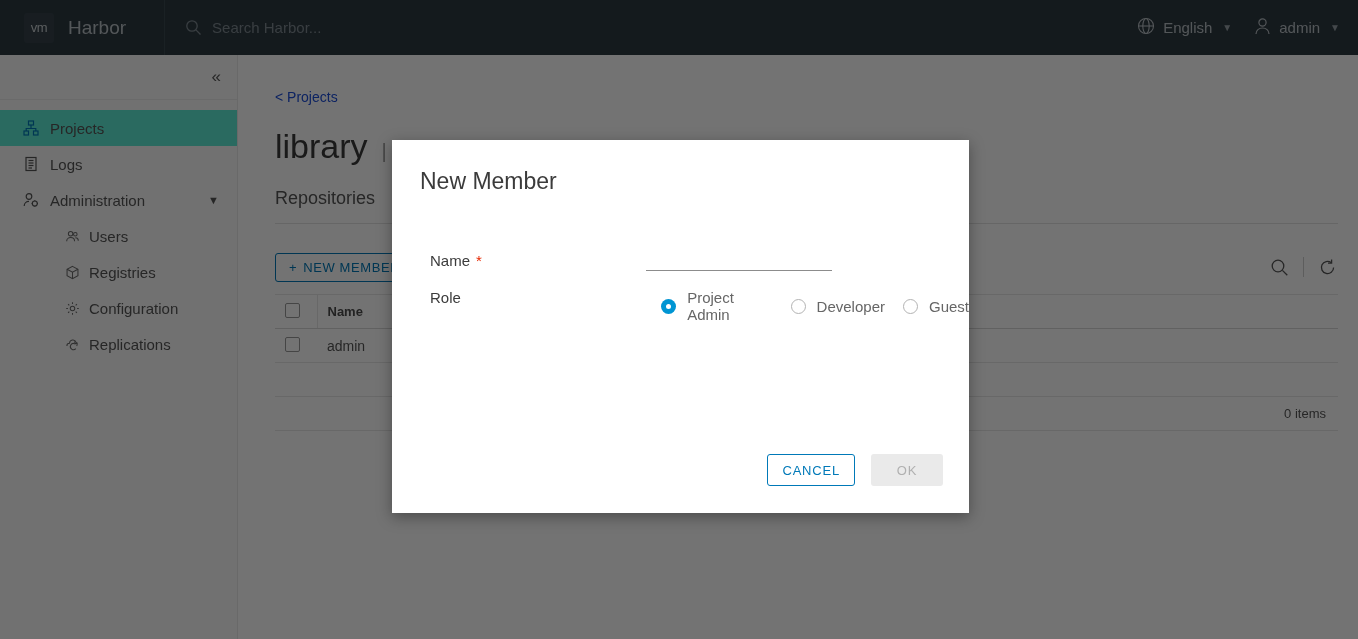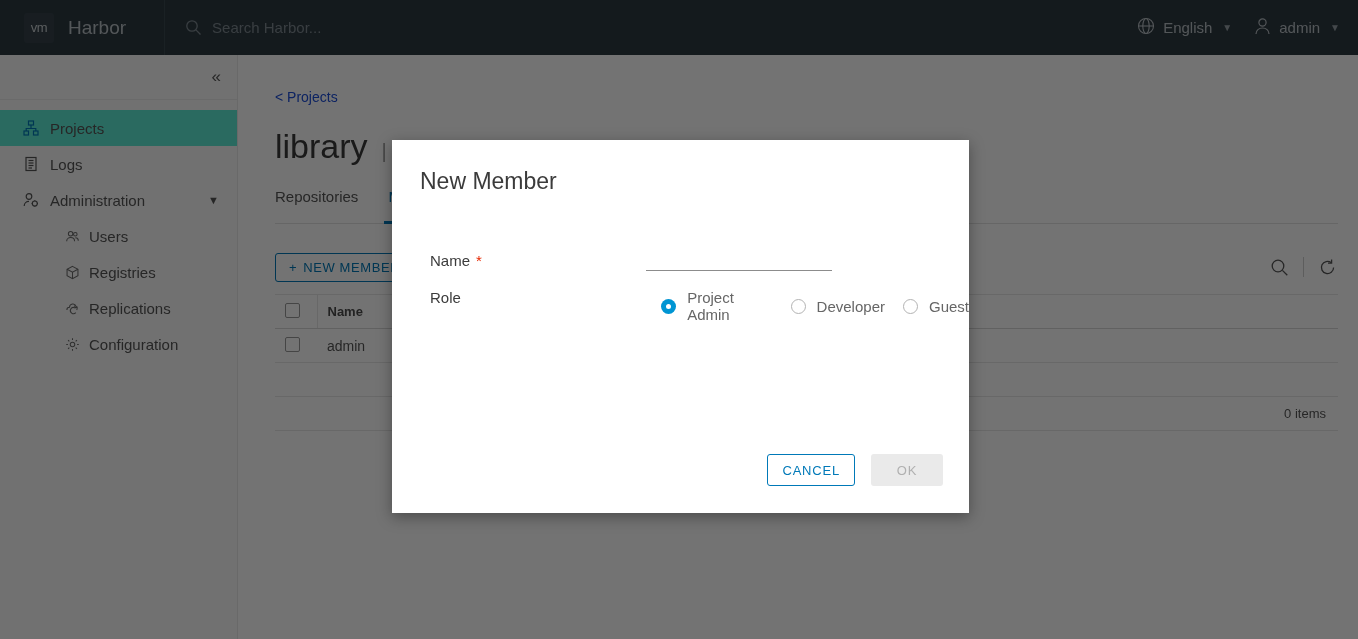--- a/index.html
+++ b/index.html
@@ -110,21 +110,21 @@
   .proj-name { font-size: 34px; font-weight: 300; color: #3b3b3b; }
   .proj-sep { font-size: 20px; color: #9a9a9a; font-weight: 300; }
   .proj-type { font-size: 15px; color: #9a9a9a; font-style: italic; }
 
   .tabs {
     margin-top: 22px; display: flex;
     border-bottom: 1px solid #e3e3e3;
     gap: 30px; height: 36px;
   }
   .tab {
-    font-size: 15px; color: #565656;
+    font-size: 18px; color: #565656;
     cursor: pointer; padding-bottom: 9px;
     position: relative;
   }
   .tab.active { color: #0079b8; }
   .tab.active::after {
     content: ""; position: absolute;
     left: -4px; right: -4px; bottom: -1px;
     height: 3px; background: #0079b8;
   }
 
@@ -359,36 +359,36 @@
             <path d="M8 1.5l5.8 3v7L8 14.5 2.2 11.5v-7z"></path>
             <path d="M2.2 4.5L8 7.6l5.8-3.1M8 7.6v6.9"></path>
           </svg>
         </span>
         <span>Registries</span>
       </div>
 
       <div class="nav-sub">
         <span class="nav-ico">
           <svg width="15" height="15" viewBox="0 0 16 16" fill="none" stroke="#6a6a6a" stroke-width="1.1">
+            <circle cx="8" cy="8" r="2.4"></circle>
+            <path d="M8 1.3v1.8M8 12.9v1.8M14.7 8h-1.8M3.1 8H1.3M12.7 3.3l-1.3 1.3M4.6 11.4l-1.3 1.3M12.7 12.7l-1.3-1.3M4.6 4.6L3.3 3.3"></path>
+          </svg>
+        </span>
+        <span>Configuration</span>
+      </div>
+
+      <div class="nav-sub">
+        <span class="nav-ico">
+          <svg width="15" height="15" viewBox="0 0 16 16" fill="none" stroke="#6a6a6a" stroke-width="1.1">
             <path d="M2 9.5a2.8 2.8 0 012.8-2.8 3.6 3.6 0 017-1 2.6 2.6 0 01.6 3.8"></path>
             <path d="M11.5 12.4a3.3 3.3 0 11-1.1-5.2"></path>
             <path d="M10.2 4.6l0.6 2.6 2.6-.7"></path>
           </svg>
         </span>
         <span>Replications</span>
-      </div>
-
-      <div class="nav-sub">
-        <span class="nav-ico">
-          <svg width="15" height="15" viewBox="0 0 16 16" fill="none" stroke="#6a6a6a" stroke-width="1.1">
-            <circle cx="8" cy="8" r="2.4"></circle>
-            <path d="M8 1.3v1.8M8 12.9v1.8M14.7 8h-1.8M3.1 8H1.3M12.7 3.3l-1.3 1.3M4.6 11.4l-1.3 1.3M12.7 12.7l-1.3-1.3M4.6 4.6L3.3 3.3"></path>
-          </svg>
-        </span>
-        <span>Configuration</span>
       </div>
 
     </div>
   </div>
 
   <div class="main">
     <div class="breadcrumb">&lt; Projects</div>
 
     <div class="proj-head">
       <span class="proj-name">library</span>

